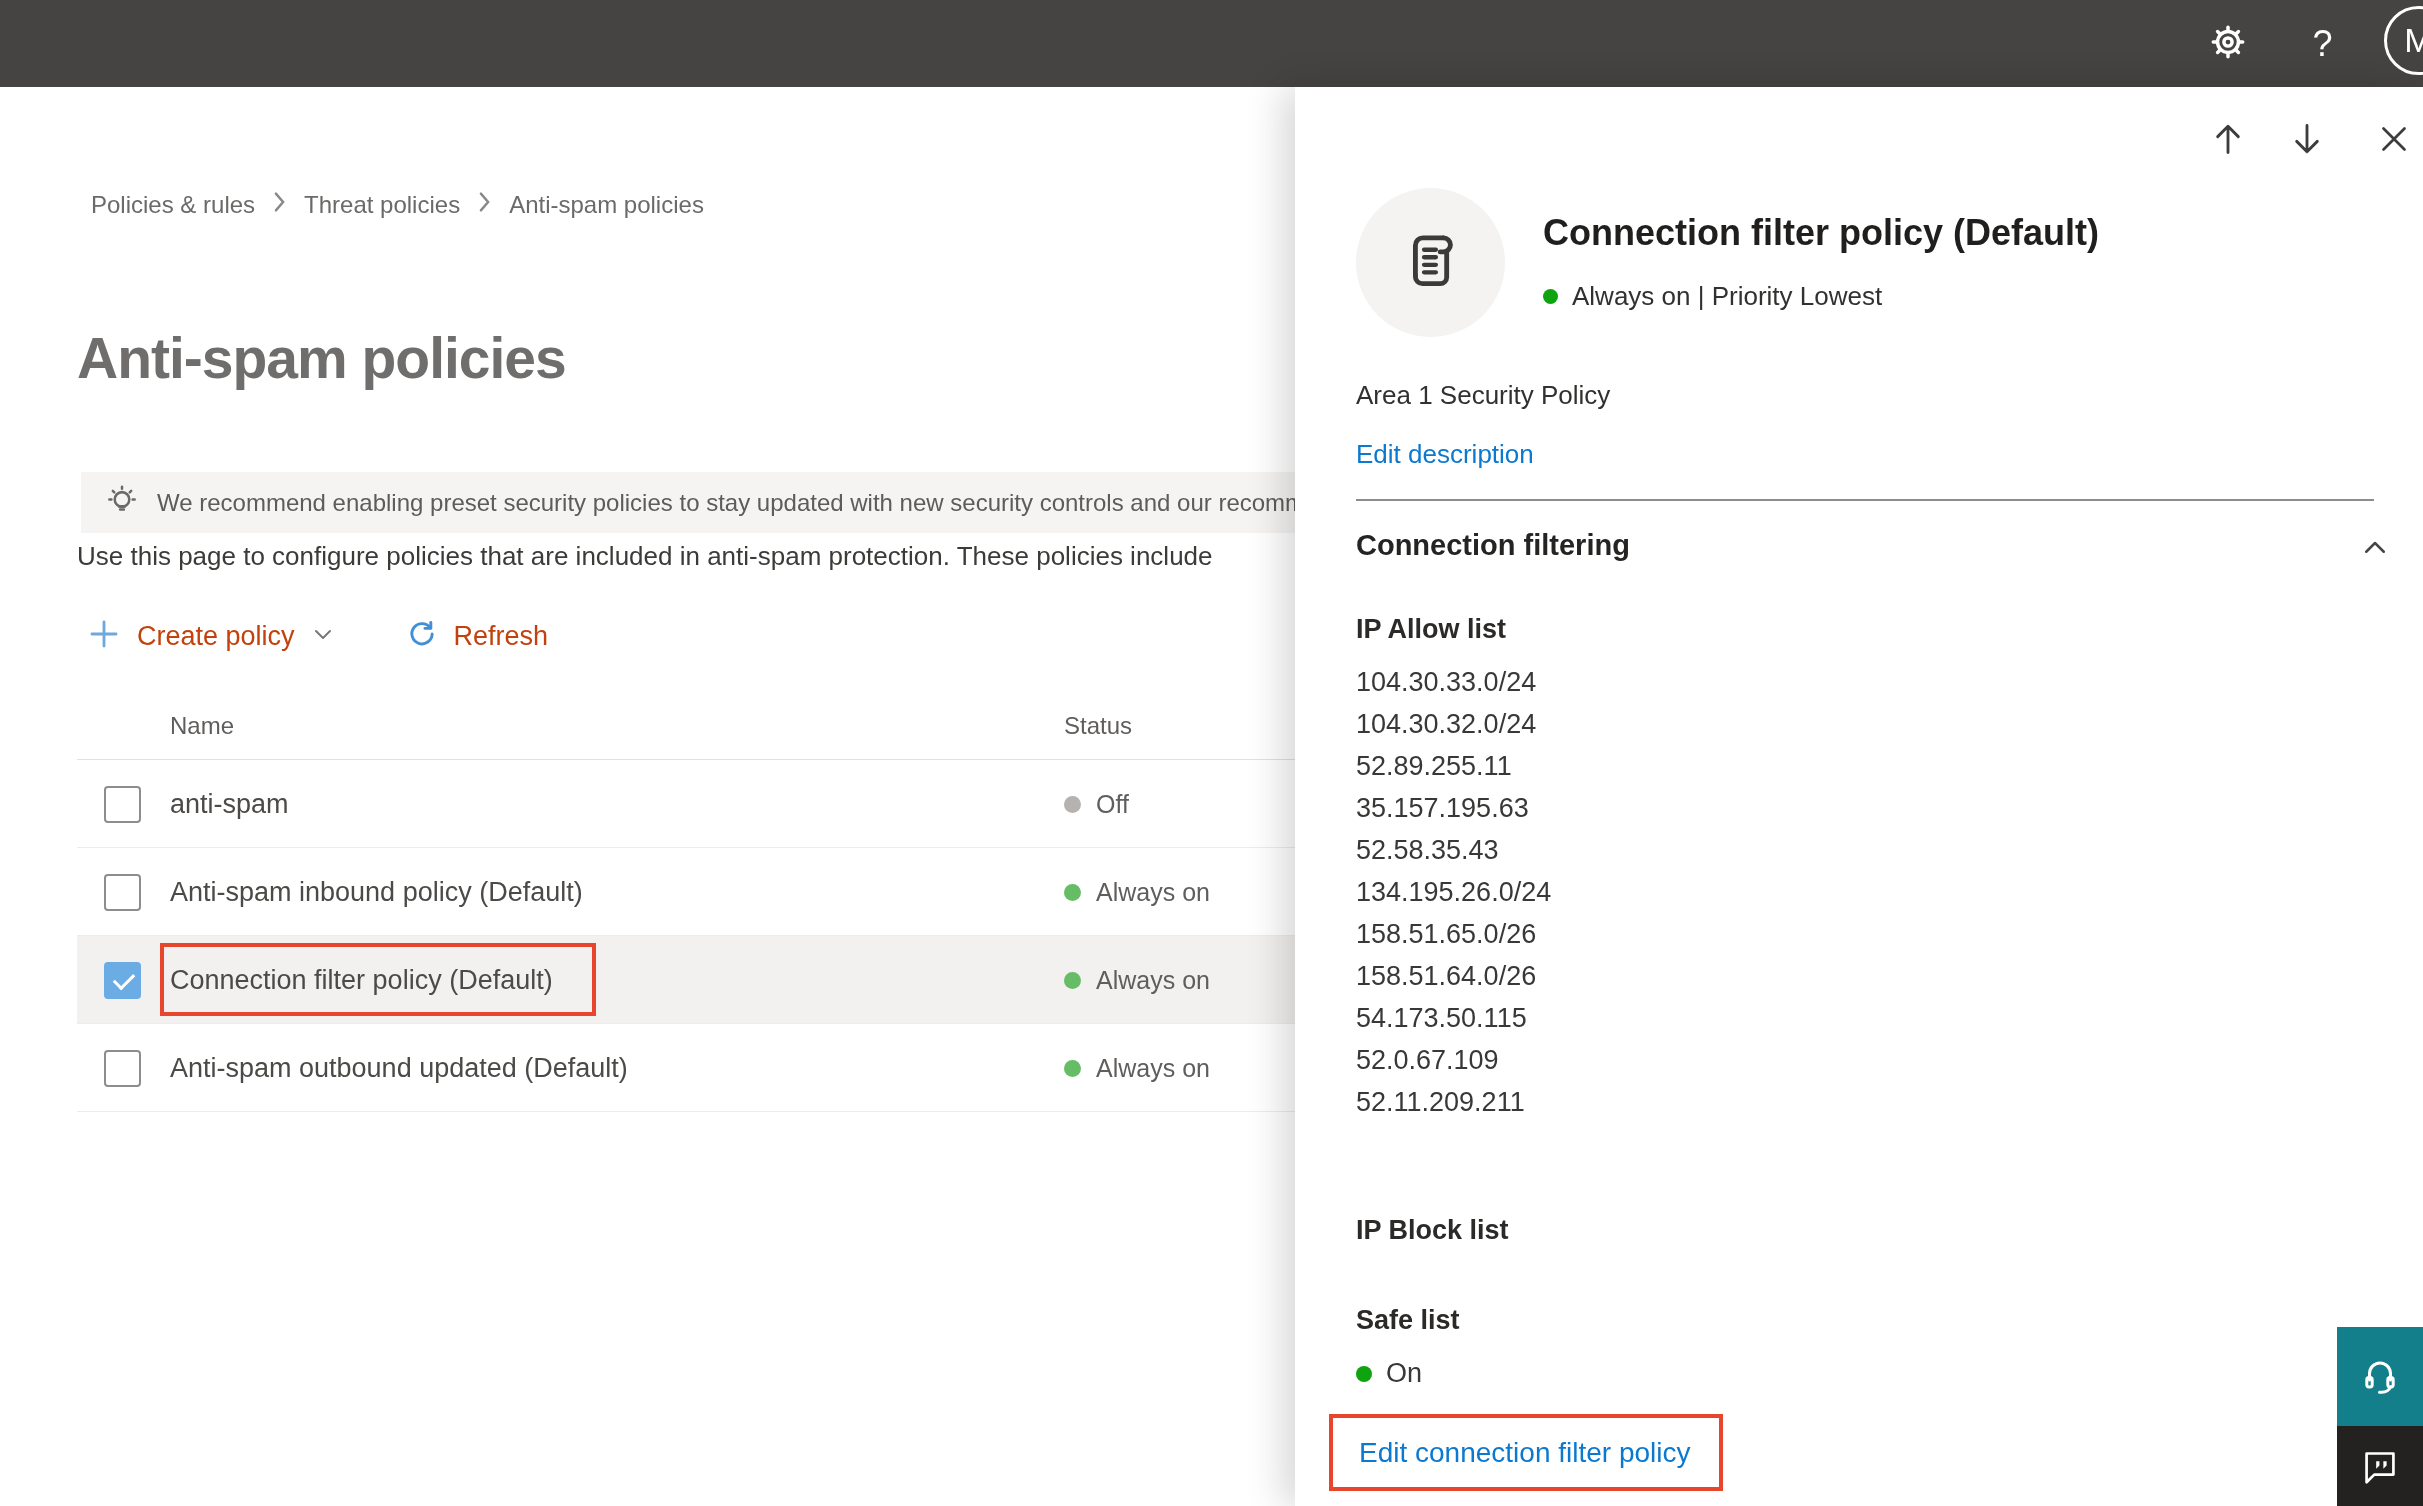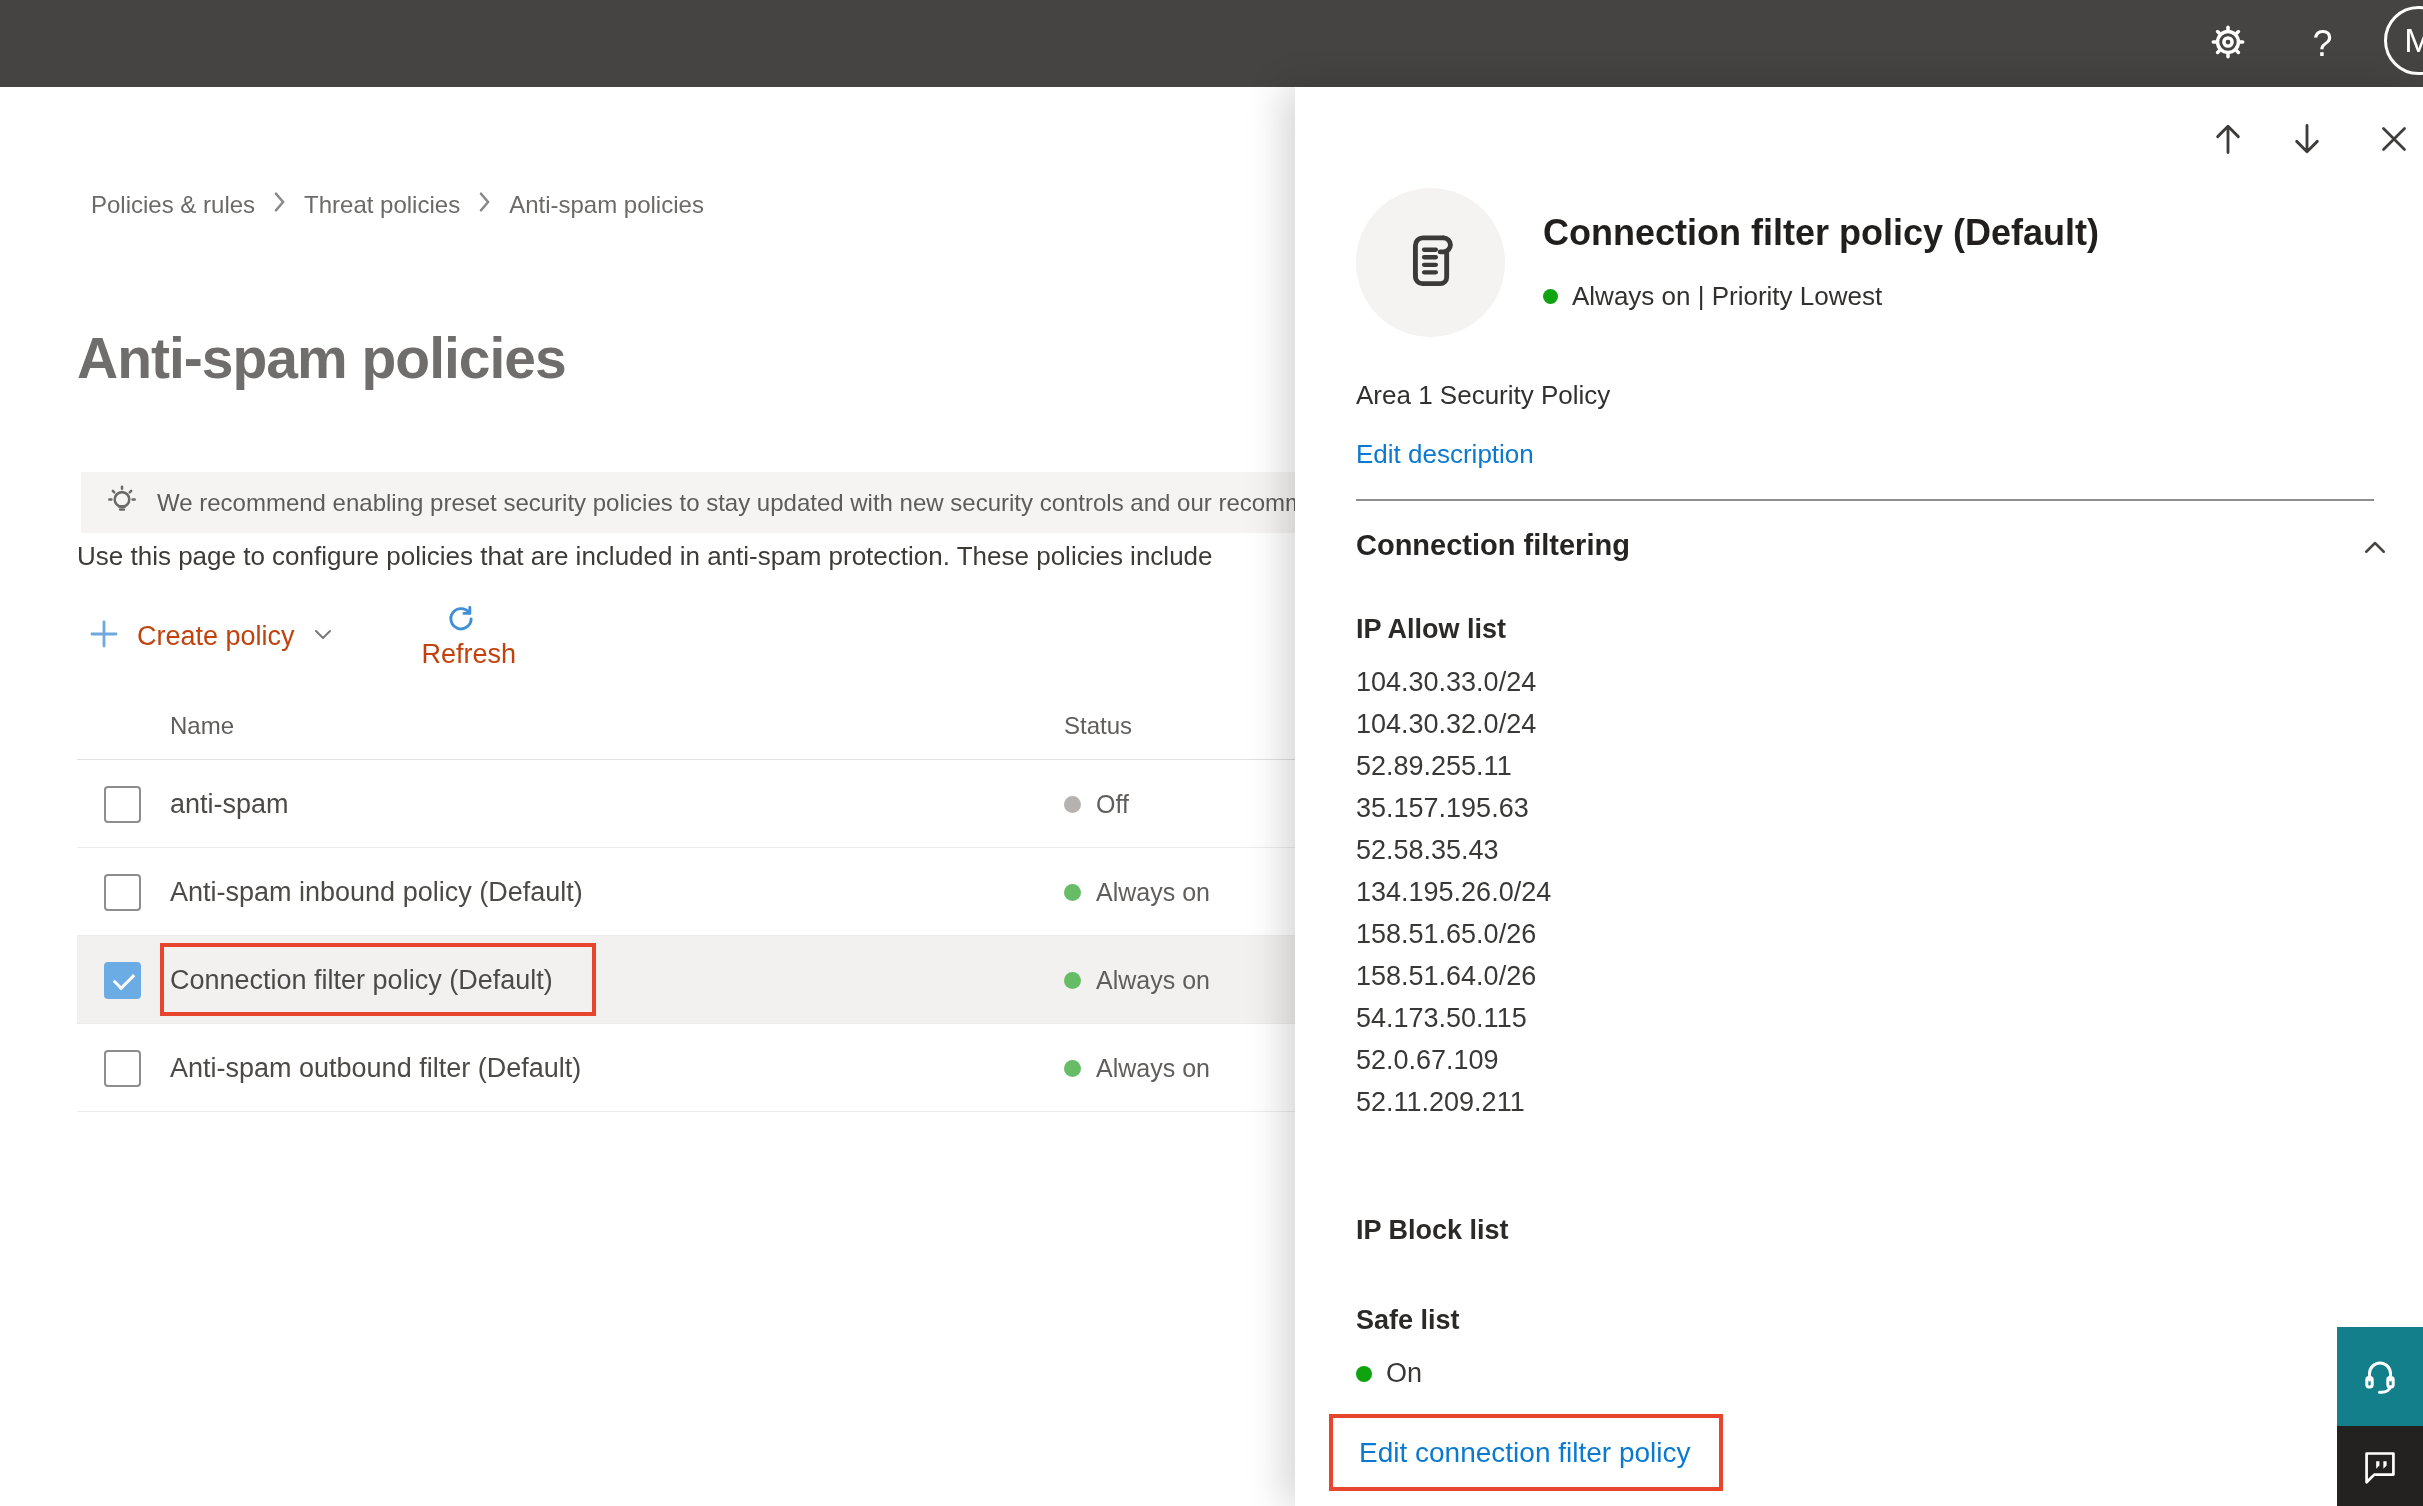--- a/index.html
+++ b/index.html
@@ -28,21 +28,21 @@
   .banner{position:absolute;left:81px;top:472px;width:1214px;height:61px;background:#f5f4f3;
           display:flex;align-items:center;padding-left:22px;overflow:hidden;}
   .banner-text{margin-left:16px;font-size:24px;color:#5e5c5a;white-space:nowrap;}
 
   .intro{position:absolute;left:77px;top:541px;width:1220px;font-size:26px;color:#3d3b38;white-space:nowrap;overflow:hidden;}
 
   .cmdbar{position:absolute;left:87px;top:612px;height:48px;display:flex;align-items:center;}
   .cmd{display:flex;align-items:center;cursor:pointer;}
   .cmd-label{font-size:27px;color:#c2410c;margin-left:16px;}
   .cmd .chev{margin-left:16px;}
-  .cmd+.cmd{margin-left:71px;flex-direction:column;}
+  .cmd+.cmd{margin-left:71px;}
 
   .policy-table{position:absolute;left:77px;top:693px;width:1218px;}
   .thead{position:relative;height:67px;display:flex;align-items:center;border-bottom:1px solid #e3e1df;
          font-size:24px;color:#605e5c;}
   .th-name{position:absolute;left:93px;}
   .th-status{position:absolute;left:987px;}
   .trow{position:relative;height:88px;border-bottom:1px solid #edeceb;cursor:pointer;}
   .trow.selected{background:var(--sel-bg);}
   .checkbox{position:absolute;left:27px;top:26px;width:37px;height:37px;border:2px solid #8f8d8b;border-radius:4px;background:#fff;cursor:pointer;}
   .checkbox.checked{background:var(--check-blue);border-color:var(--check-blue);}
@@ -210,21 +210,21 @@
       <span class="row-name">Connection filter policy (Default)</span>
       <span class="row-highlight"></span>
       <span class="row-status">
         <span class="dot on"></span>
         <span class="status-label">Always on</span>
       </span>
     </div>
 
     <div class="trow">
       <span class="checkbox"></span>
-      <span class="row-name">Anti-spam outbound filter (Default)</span>
+      <span class="row-name">Anti-spam outbound updated (Default)</span>
       <span class="row-status">
         <span class="dot on"></span>
         <span class="status-label">Always on</span>
       </span>
     </div>
   </div>
 
   <div class="flyout">
     <div class="fly-nav">
       <span class="nav-btn btn-up">

